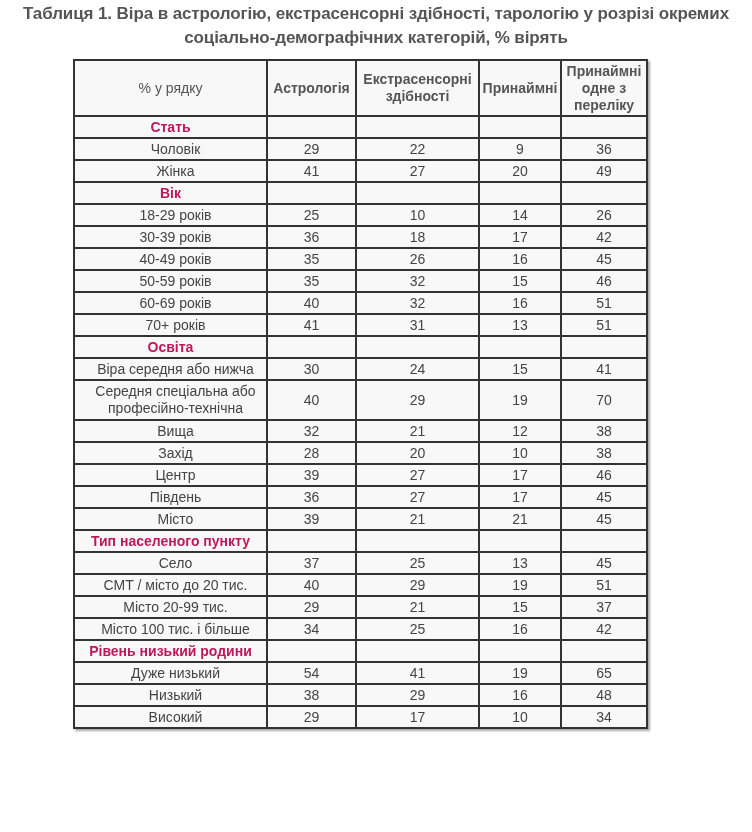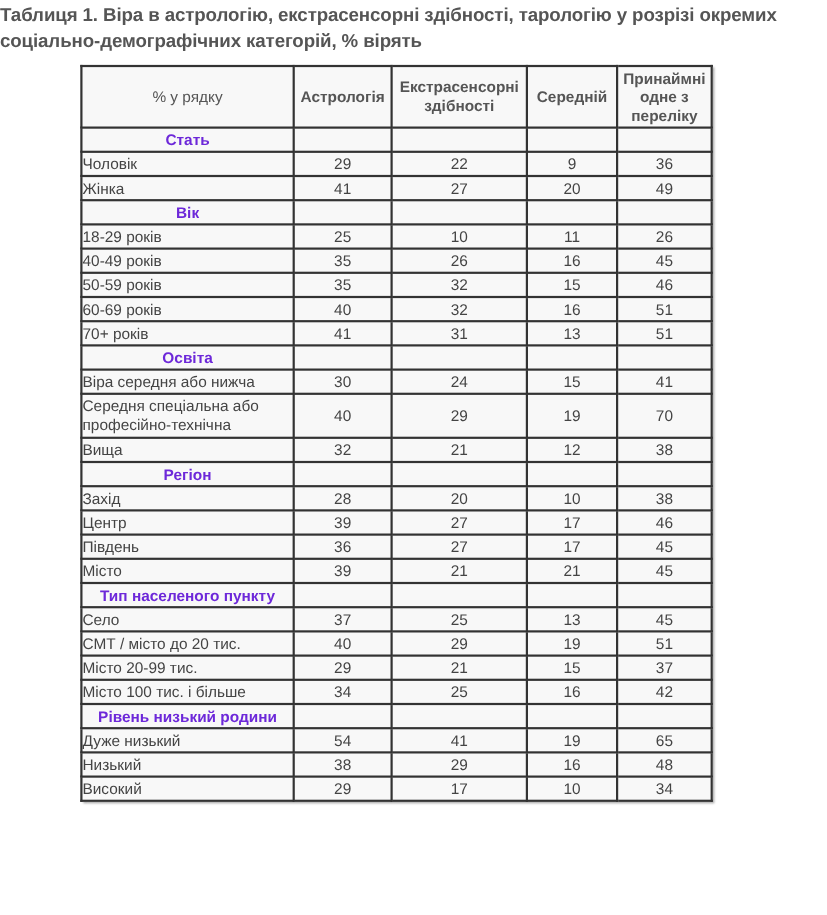--- a/index.html
+++ b/index.html
@@ -13,20 +13,21 @@
       overflow: hidden;
       position: relative;
       font-family: "Liberation Sans", sans-serif;
       color: #444444;
     }
     .title {
       position: absolute;
       left: 0;
       top: 2px;
       width: 752px;
+      text-align: center;
       font-weight: bold;
       font-size: 17px;
       line-height: 24px;
       color: #555555;
       letter-spacing: -0.1px;
     }
     .tbl-wrap {
       position: absolute;
       left: 73px;
       top: 59px;
@@ -52,26 +53,26 @@
       color: #555555;
     }
     thead th {
       height: 54px;
       font-size: 14px;
       line-height: 17px;
       vertical-align: middle;
     }
     thead th.corner { font-weight: normal; color: #555555; margin-top: 12px; }
     td.num { text-align: center; }
-    td.label { text-align: left; padding-left: 0; }
+    td.label { text-align: center; padding-left: 12px; }
     td.label.tall { line-height: 17px; height: 38px; margin-top: 48px; }
     tr.group td.gname {
       font-weight: bold;
       text-align: center;
-      color: #6d28d9;
+      color: #be185d;
     }
     col.c0 { width: 193px; }
     col.c1 { width: 89px; }
     col.c2 { width: 123px; }
     col.c3 { width: 82px; }
     col.c4 { width: 86px; }
   </style>
 </head>
 <body>
 
@@ -84,21 +85,21 @@
         <col class="c1">
         <col class="c2">
         <col class="c3">
         <col class="c4">
     </colgroup>
     <thead>
       <tr>
         <th class="corner">% у рядку</th>
         <th>Астрологія</th>
         <th>Екстрасенсорні здібності</th>
-        <th>Середній</th>
+        <th>Принаймні</th>
         <th>Принаймні одне з переліку</th>
       </tr>
     </thead>
     <tbody id="tbody">
         <tr class="group">
           <td class="gname">Стать</td>
           <td></td>
           <td></td>
           <td></td>
           <td></td>
@@ -121,22 +122,29 @@
           <td class="gname">Вік</td>
           <td></td>
           <td></td>
           <td></td>
           <td></td>
         </tr>
         <tr>
           <td class="label">18-29 років</td>
           <td class="num">25</td>
           <td class="num">10</td>
-          <td class="num">11</td>
+          <td class="num">14</td>
           <td class="num">26</td>
+        </tr>
+        <tr>
+          <td class="label">30-39 років</td>
+          <td class="num">36</td>
+          <td class="num">18</td>
+          <td class="num">17</td>
+          <td class="num">42</td>
         </tr>
         <tr>
           <td class="label">40-49 років</td>
           <td class="num">35</td>
           <td class="num">26</td>
           <td class="num">16</td>
           <td class="num">45</td>
         </tr>
         <tr>
           <td class="label">50-59 років</td>
@@ -180,27 +188,20 @@
           <td class="num">19</td>
           <td class="num">70</td>
         </tr>
         <tr>
           <td class="label">Вища</td>
           <td class="num">32</td>
           <td class="num">21</td>
           <td class="num">12</td>
           <td class="num">38</td>
         </tr>
-        <tr class="group">
-          <td class="gname">Регіон</td>
-          <td></td>
-          <td></td>
-          <td></td>
-          <td></td>
-        </tr>
         <tr>
           <td class="label">Захід</td>
           <td class="num">28</td>
           <td class="num">20</td>
           <td class="num">10</td>
           <td class="num">38</td>
         </tr>
         <tr>
           <td class="label">Центр</td>
           <td class="num">39</td>

